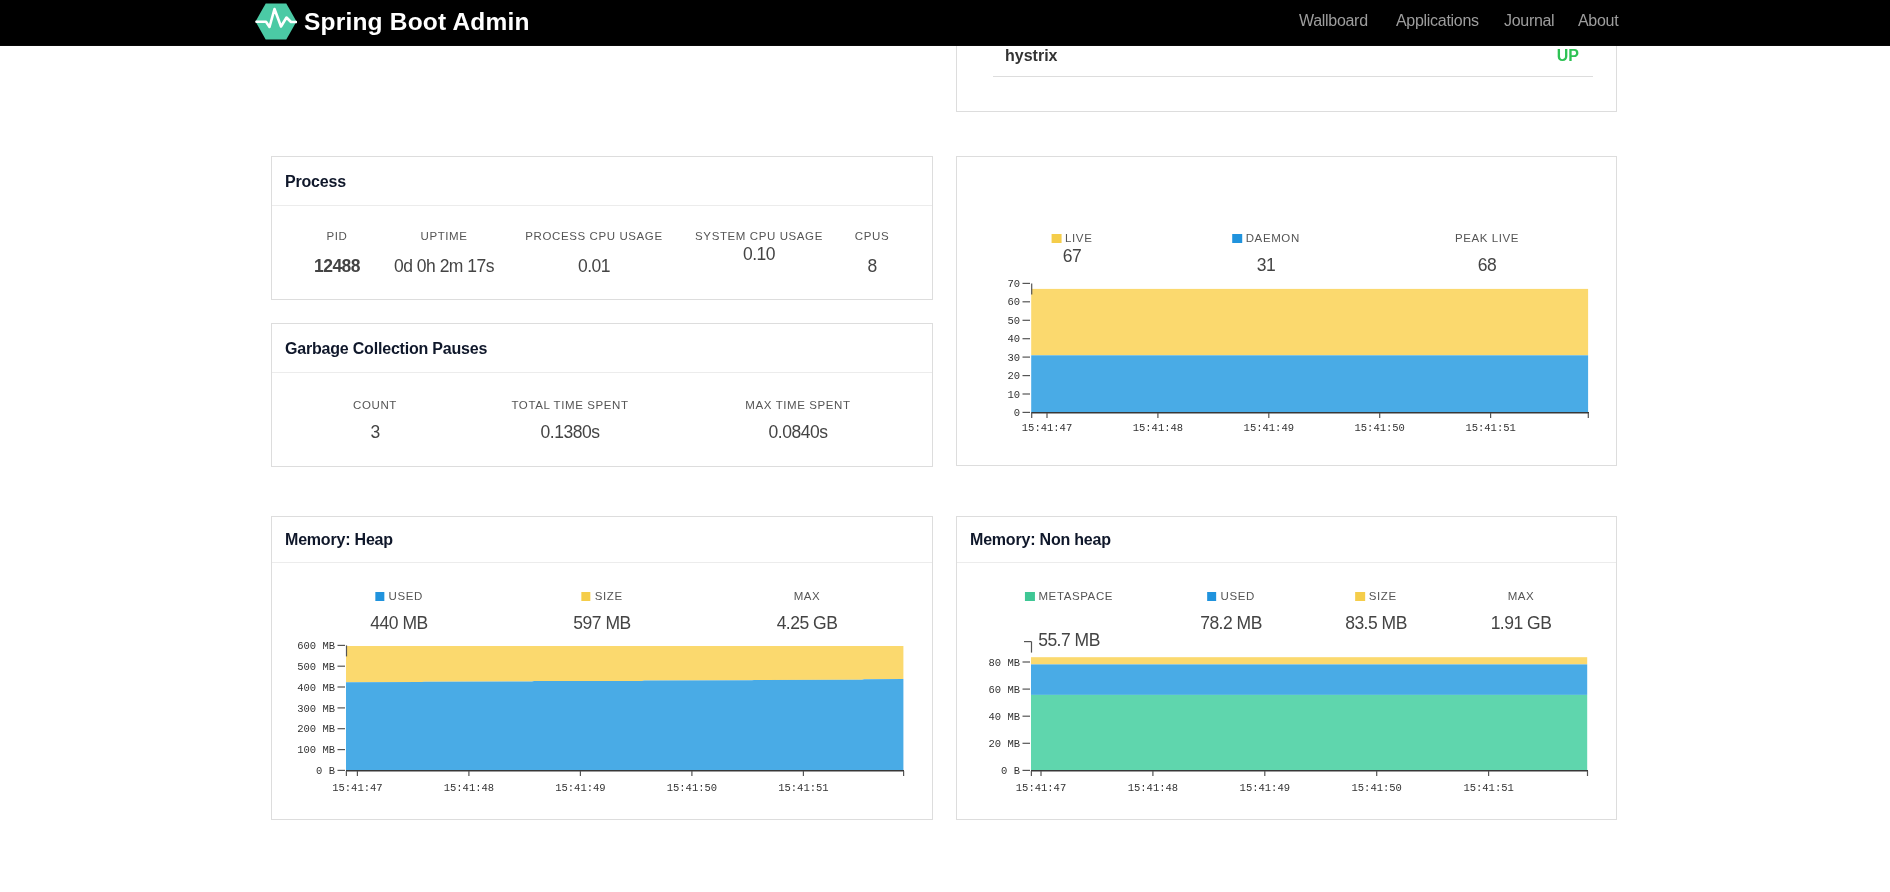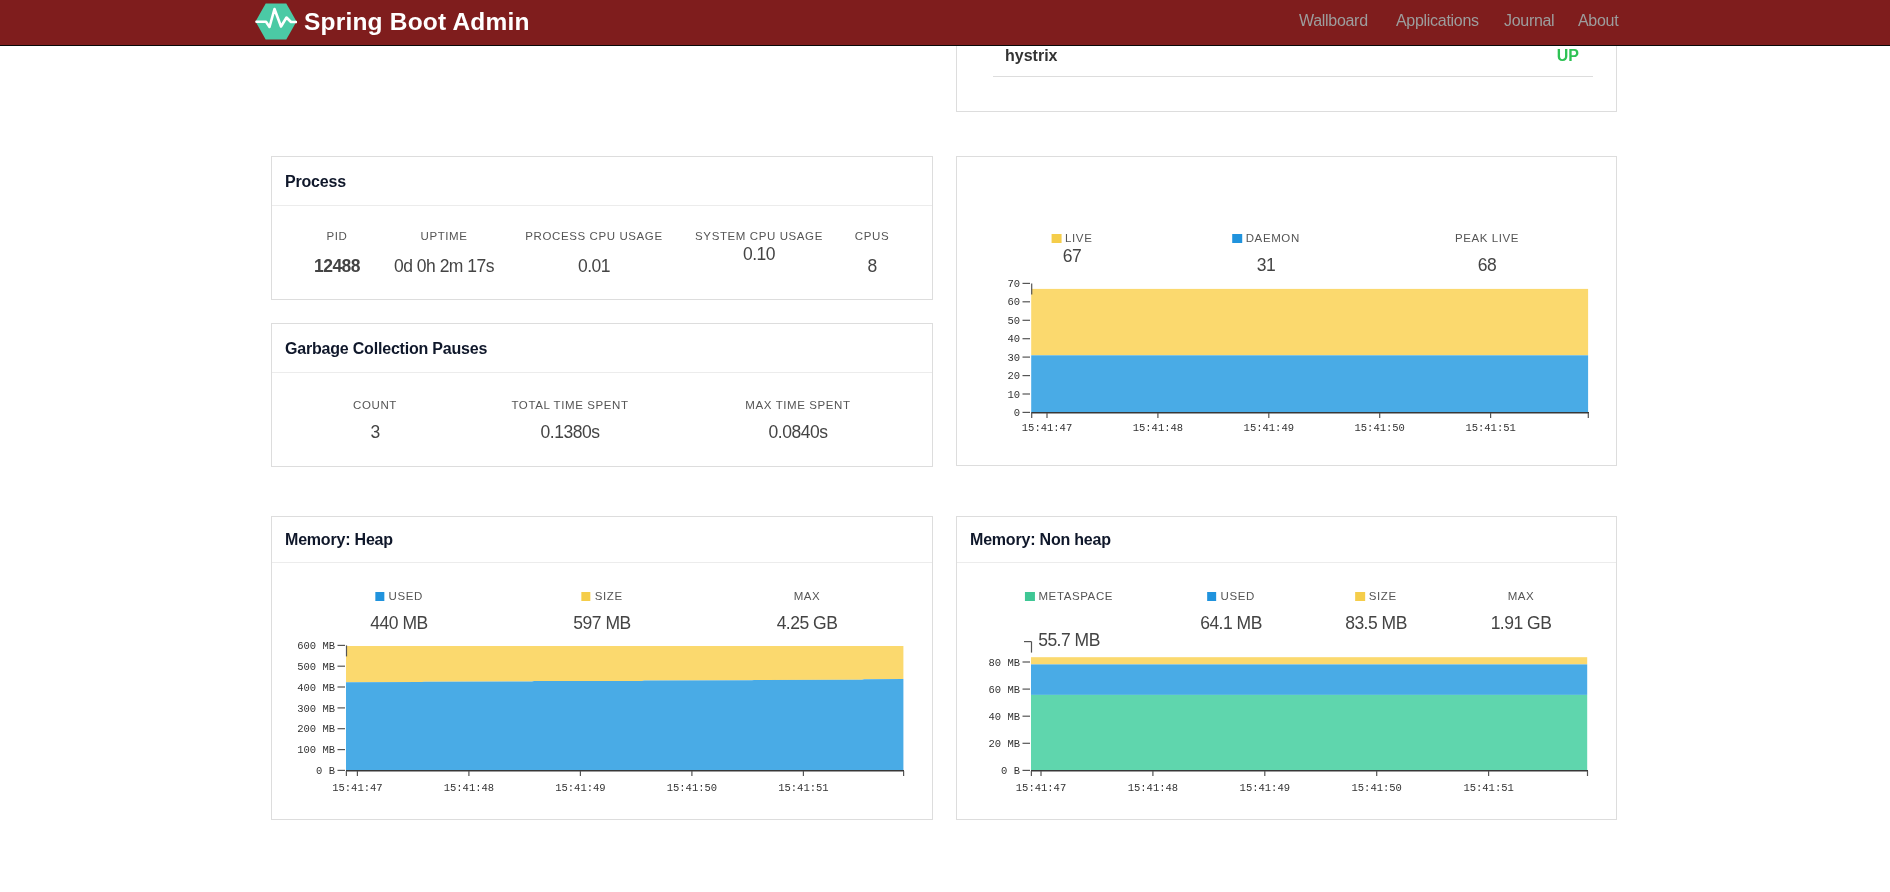--- a/index.html
+++ b/index.html
@@ -1,18 +1,18 @@
 <!DOCTYPE html>
 <html><head>
 <meta charset="utf-8">
 <style>
 * { margin:0; padding:0; box-sizing:border-box; }
 html,body { background:#fff; font-family:"Liberation Sans", sans-serif; }
 body { position:relative; width:1890px; height:892px; overflow:hidden; }
-.navbar { position:absolute; left:0; top:0; width:1890px; height:46px; background:#7f1d1d; border-bottom:1px solid #080808; z-index:10; }
+.navbar { position:absolute; left:0; top:0; width:1890px; height:46px; background:#000000; border-bottom:1px solid #080808; z-index:10; }
 .brand-logo { position:absolute; left:255px; top:2px; }
 .brand-text { position:absolute; left:304px; top:8px; font-size:24.5px; font-weight:bold; color:#fff; letter-spacing:0.2px; }
 .navlink { position:absolute; top:12px; font-size:16px; letter-spacing:-0.3px; color:#9d9d9d; }
 .card { position:absolute; background:#fff; border:1px solid #ddd; }
 .card h3 { position:absolute; left:13px; top:0; font-size:16px; letter-spacing:-0.2px; color:#0f172a; font-weight:bold; }
 .chead { position:absolute; left:0; top:0; width:100%; border-bottom:1px solid #ececec; }
 .stat { position:absolute; transform:translateX(-50%); text-align:center; white-space:nowrap; }
 .slabel { font-size:11.5px; letter-spacing:0.6px; color:#555; line-height:14px; }
 .svalue { font-size:17.5px; letter-spacing:-0.5px; color:#444; line-height:22px; }
 .sq { display:inline-block; width:9.5px; height:9.5px; margin-right:4px; vertical-align:-1px; }
@@ -205,21 +205,21 @@
 <div class="card" style="left:956px; top:516px; width:661px; height:304px;">
   <div class="chead" style="height:46px;">
       <h3 style="line-height:46px;">Memory: Non heap</h3>
     </div>
   <div class="stat" style="left:112px; top:72px;">
       <div class="slabel"><span class="sq sq-g"></span>METASPACE</div>
       <div class="svalue" style="margin-top:26px;">55.7 MB</div>
     </div>
   <div class="stat" style="left:274px; top:72px;">
       <div class="slabel"><span class="sq sq-b"></span>USED</div>
-      <div class="svalue" style="margin-top:9px;">64.1 MB</div>
+      <div class="svalue" style="margin-top:9px;">78.2 MB</div>
     </div>
   <div class="stat" style="left:419px; top:72px;">
       <div class="slabel"><span class="sq sq-y"></span>SIZE</div>
       <div class="svalue" style="margin-top:9px;">83.5 MB</div>
     </div>
   <div class="stat" style="left:564px; top:72px;">
       <div class="slabel">MAX</div>
       <div class="svalue" style="margin-top:9px;">1.91 GB</div>
     </div>
   <svg class="chart" width="661" height="303" viewBox="0 0 661 303">

